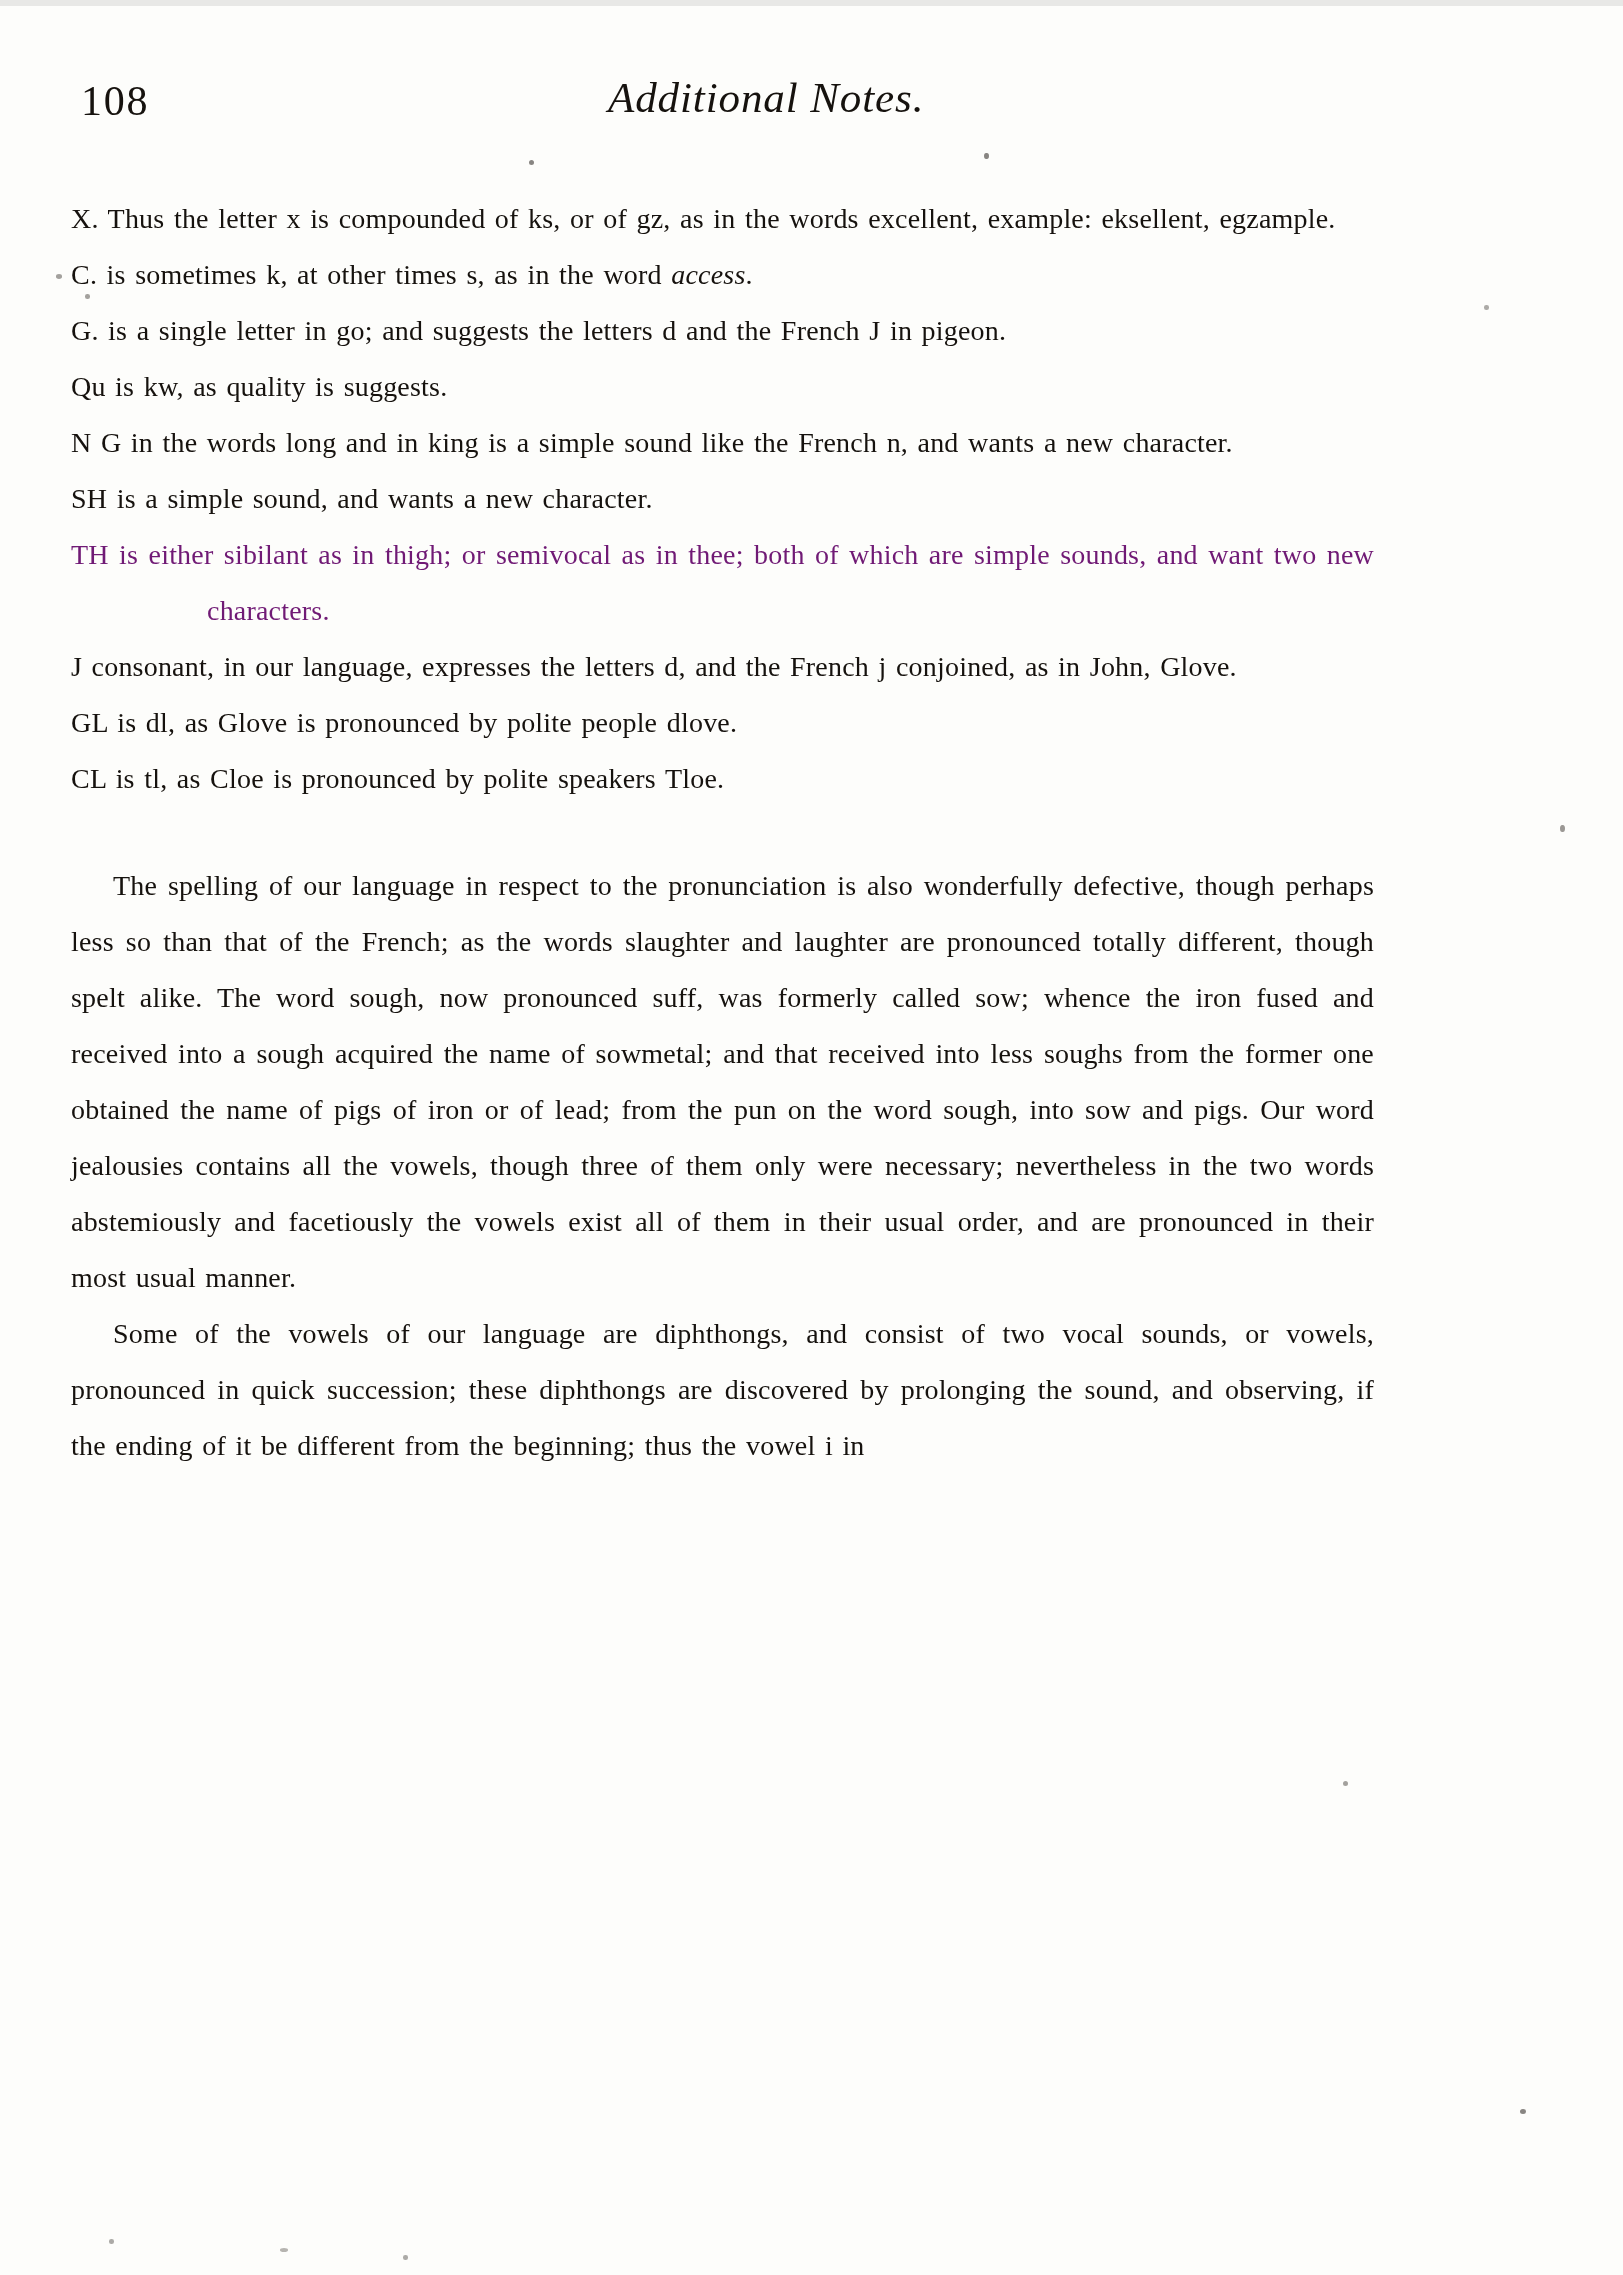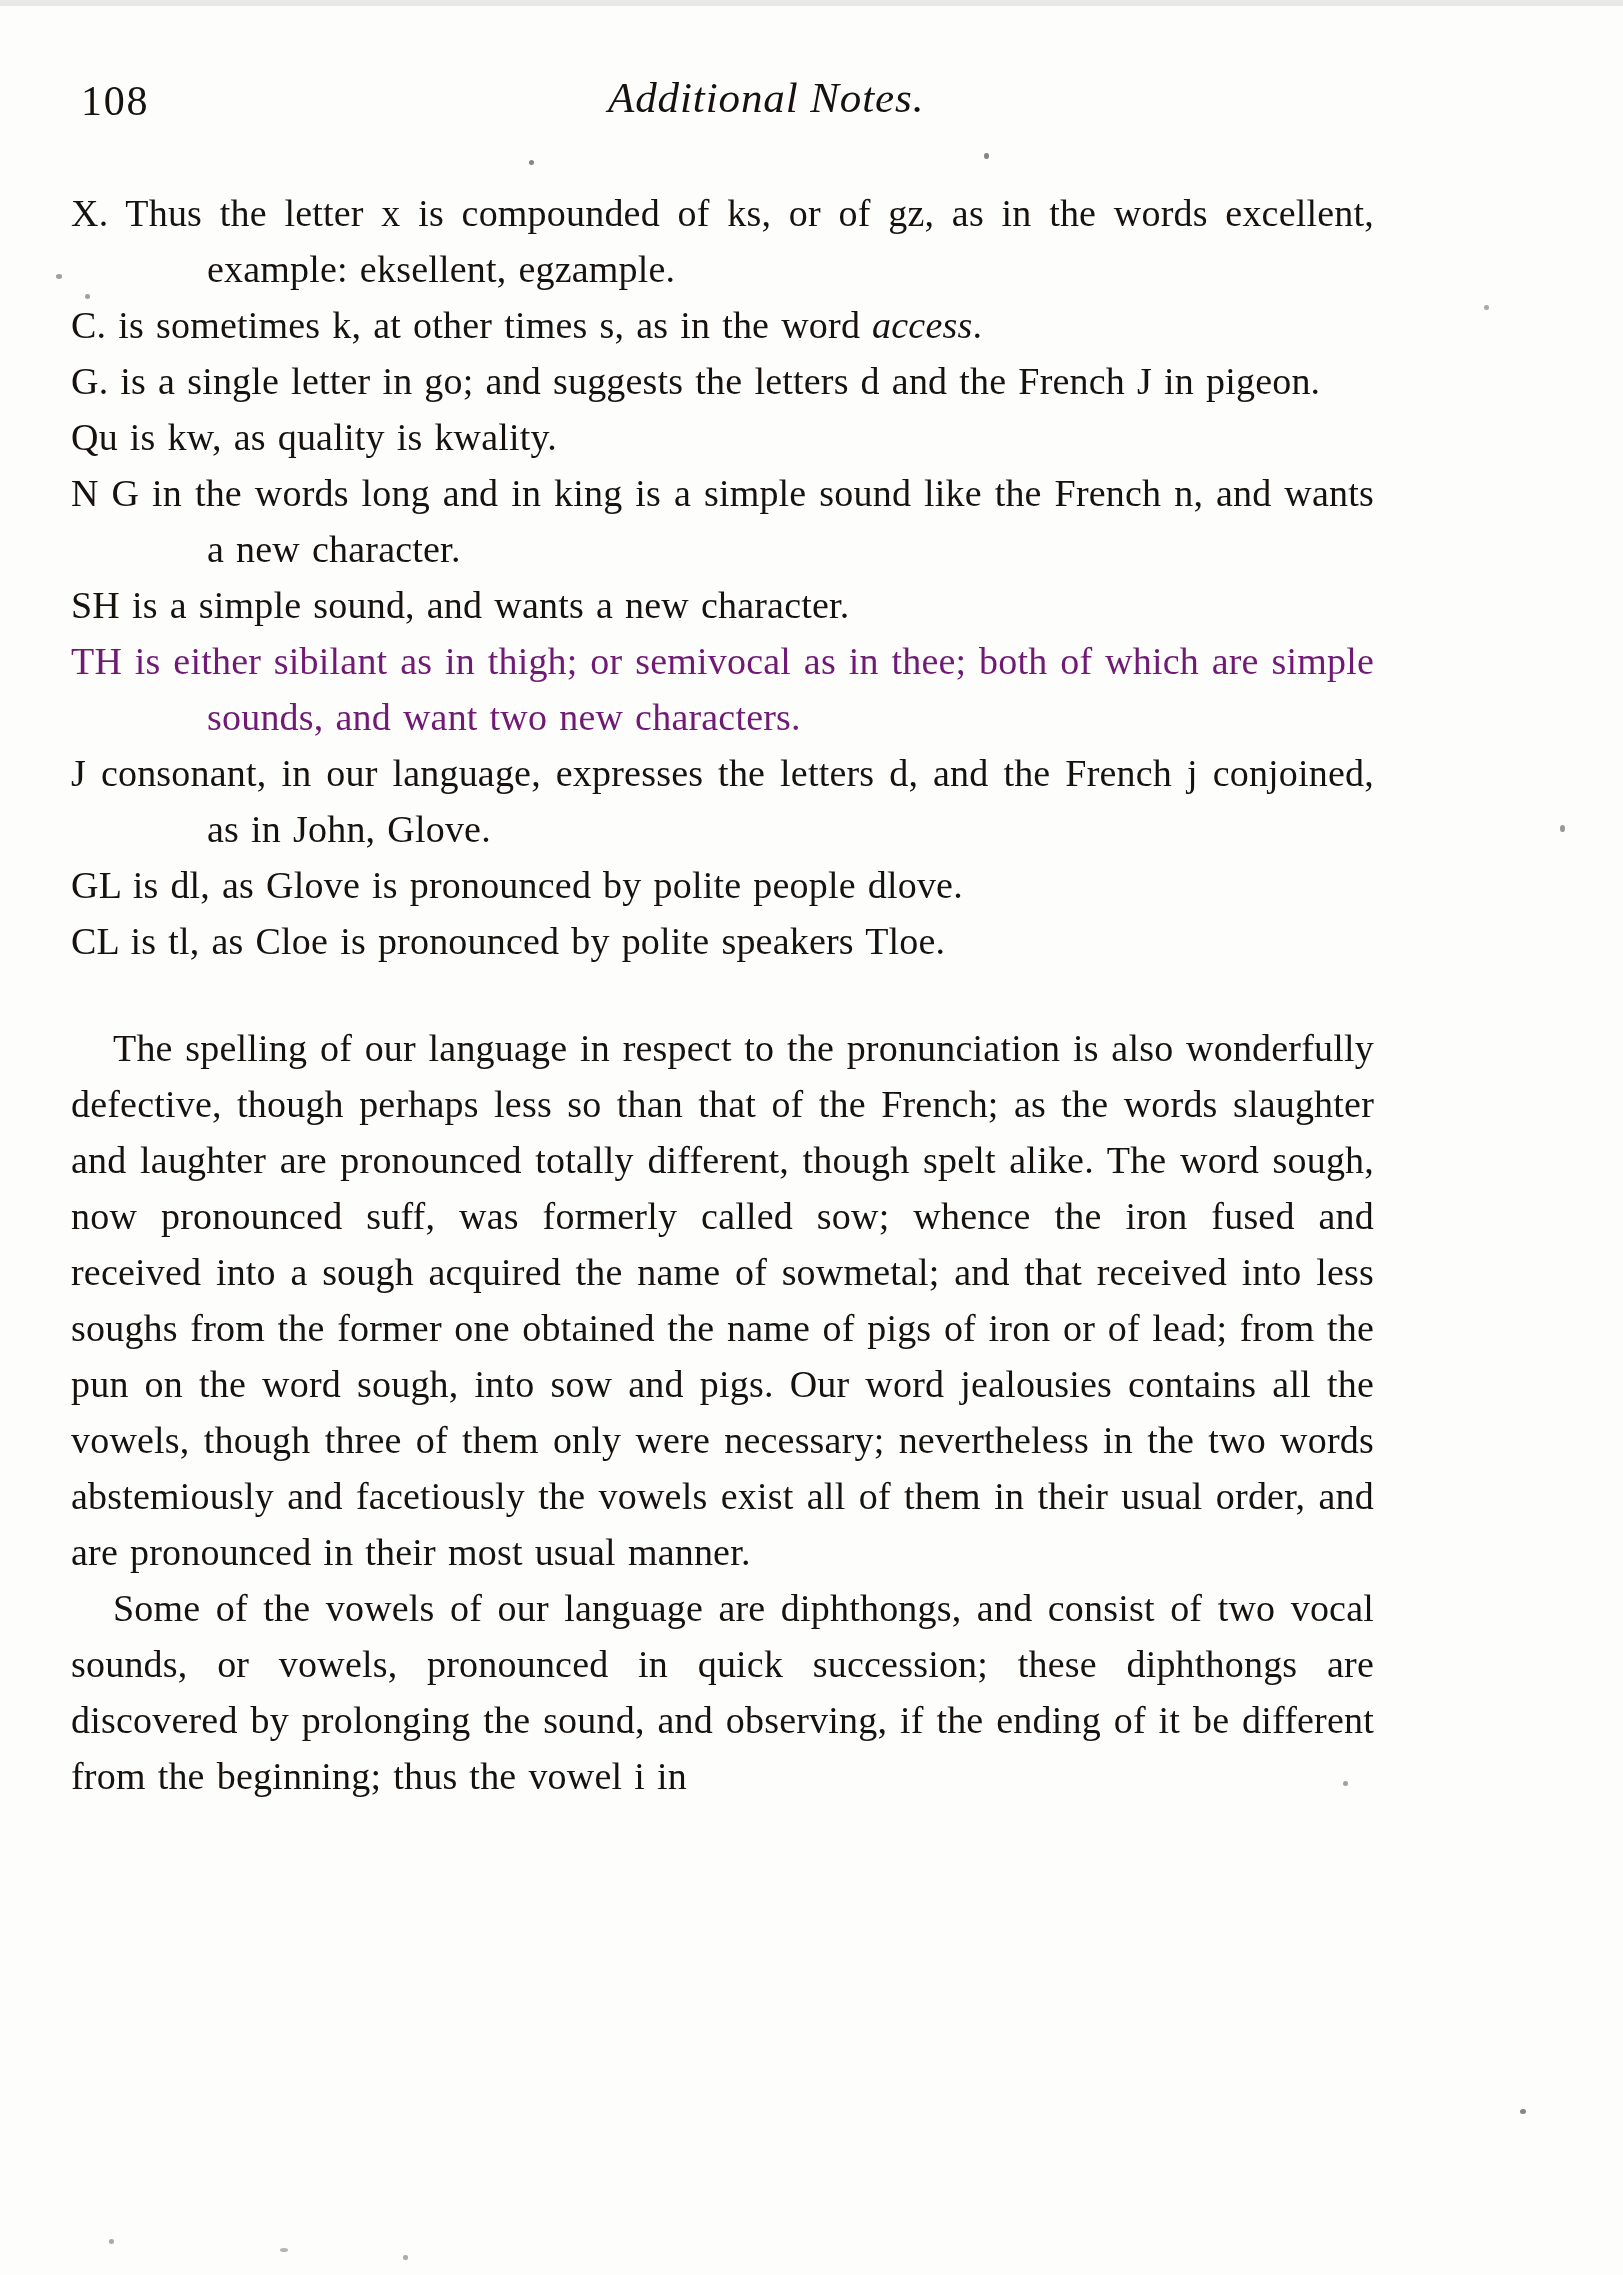--- a/index.html
+++ b/index.html
@@ -24,23 +24,23 @@
     position: absolute;
     left: 608px;
     top: 67px;
     font-size: 43px;
     font-style: italic;
     letter-spacing: 0.9px;
   }
   .body-text {
     position: absolute;
     left: 71px;
-    top: 179px;
+    top: 185px;
     width: 1303px;
-    font-size: 38px;
+    font-size: 28px;
     line-height: 56px;
     text-align: justify;
     word-spacing: 2.3px;
     letter-spacing: 0.2px;
   }
   .notes-list { margin: 0; padding: 0; }
   p.note {
     margin: 0;
     padding-left: 136px;
     text-indent: -136px;
@@ -78,21 +78,21 @@
 
   <div class="page-number">108</div>
   <div class="running-head">Additional Notes.</div>
 
   <div class="body-text">
 
     <div class="notes-list">
       <p class="note"><span>X. Thus the letter x is compounded of ks, or of gz, as in the words excellent, example: eksellent, egzample.</span></p>
       <p class="note"><span>C. is sometimes k, at other times s, as in the word </span><i>access</i><span>.</span></p>
       <p class="note"><span>G. is a single letter in go; and suggests the letters d and the French J in pigeon.</span></p>
-      <p class="note"><span>Qu is kw, as quality is kwality.</span></p>
+      <p class="note"><span>Qu is kw, as quality is suggests.</span></p>
       <p class="note"><span>N G in the words long and in king is a simple sound like the French n, and wants a new character.</span></p>
       <p class="note"><span>SH is a simple sound, and wants a new character.</span></p>
       <p class="note"><span>TH is either sibilant as in thigh; or semivocal as in thee; both of which are simple sounds, and want two new characters.</span></p>
       <p class="note"><span>J consonant, in our language, expresses the letters d, and the French j conjoined, as in John, Glove.</span></p>
       <p class="note"><span>GL is dl, as Glove is pronounced by polite people dlove.</span></p>
       <p class="note"><span>CL is tl, as Cloe is pronounced by polite speakers Tloe.</span></p>
     </div>
 
     <div class="paragraphs">
       <p class="para"><span>The spelling of our language in respect to the pronunciation is also wonderfully defective, though perhaps less so than that of the French; as the words slaughter and laughter are pronounced totally different, though spelt alike. The word sough, now pronounced suff, was formerly called sow; whence the iron fused and received into a sough acquired the name of sowmetal; and that received into less soughs from the former one obtained the name of pigs of iron or of lead; from the pun on the word sough, into sow and pigs. Our word jealousies contains all the vowels, though three of them only were necessary; nevertheless in the two words abstemiously and facetiously the vowels exist all of them in their usual order, and are pronounced in their most usual manner.</span></p>

